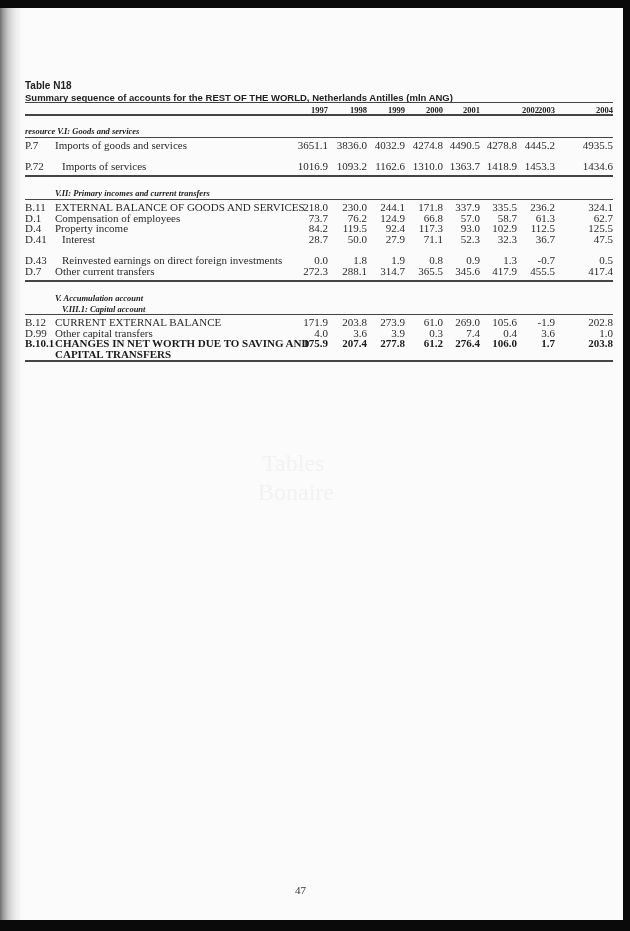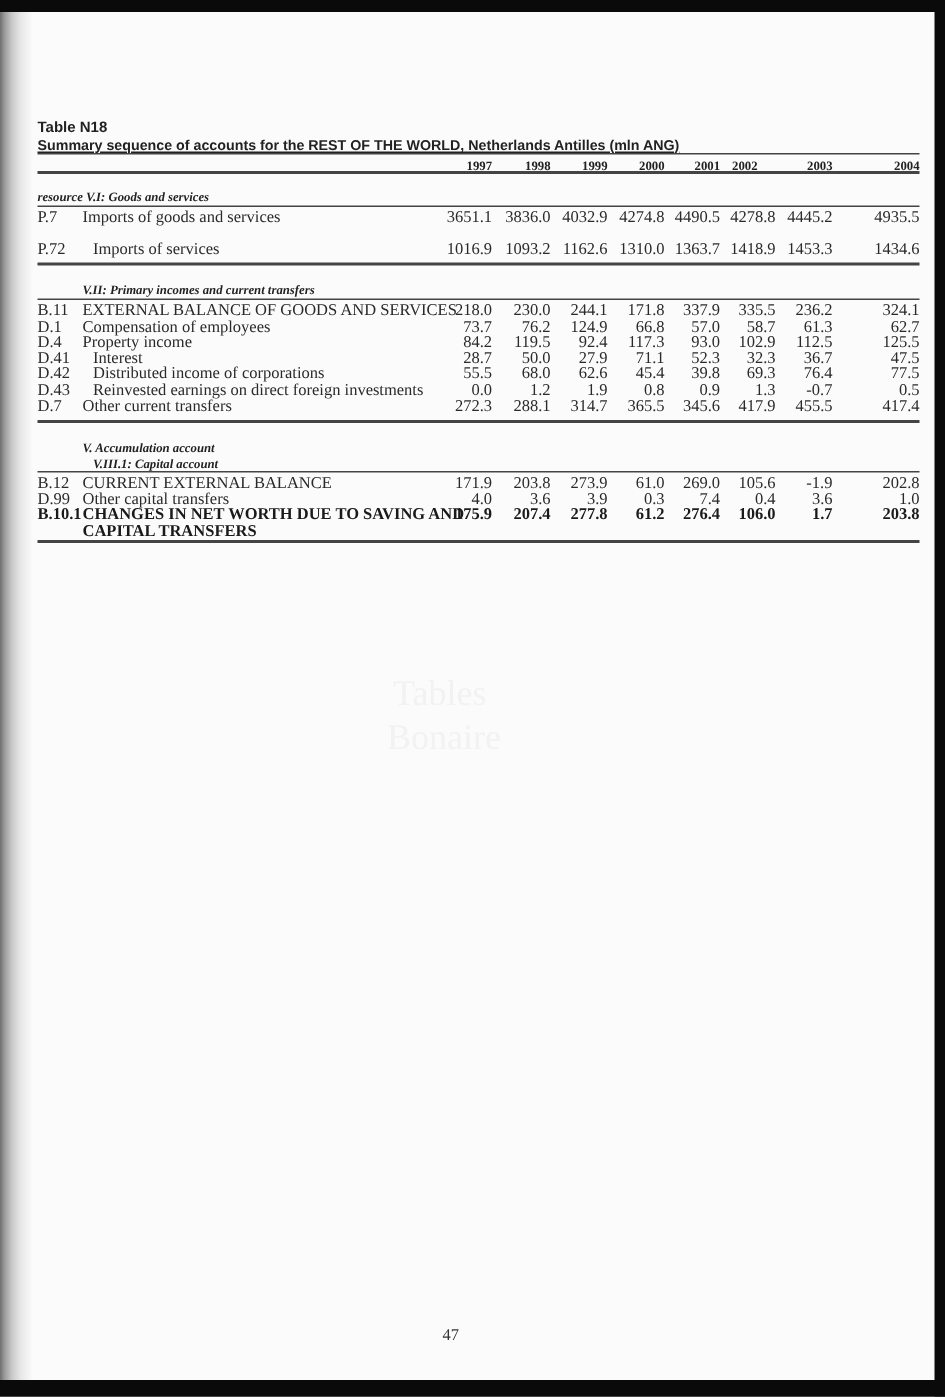--- a/index.html
+++ b/index.html
@@ -80,21 +80,21 @@
   <div class="table-title">Summary sequence of accounts for the REST OF THE WORLD, Netherlands Antilles (mln ANG)</div>
 
   <div class="hr" style="top:94px;height:1px"></div>
 
   <div class="years">
     <span class="yr" style="left:253px">1997</span>
     <span class="yr" style="left:292px">1998</span>
     <span class="yr" style="left:330px">1999</span>
     <span class="yr" style="left:368px">2000</span>
     <span class="yr" style="left:405px">2001</span>
-    <span class="yr" style="left:430px">2002</span>
+    <span class="yr" style="left:464px">2002</span>
     <span class="yr" style="left:480px">2003</span>
     <span class="yr" style="left:538px">2004</span>
   </div>
 
   <div class="hr" style="top:106px;height:2px"></div>
 
   <div class="section-head" style="left:25px;top:118px">resource V.I: Goods and services</div>
   <div class="hr" style="top:129px;height:1px"></div>
 
   <div class="row" style="top:131px">
@@ -168,37 +168,25 @@
     <span class="label indent">Interest</span>
     <span class="val" style="left:253px">28.7</span>
     <span class="val" style="left:292px">50.0</span>
     <span class="val" style="left:330px">27.9</span>
     <span class="val" style="left:368px">71.1</span>
     <span class="val" style="left:405px">52.3</span>
     <span class="val" style="left:442px">32.3</span>
     <span class="val" style="left:480px">36.7</span>
     <span class="val" style="left:538px">47.5</span>
   </div>
-  <div class="row" style="top:235.4px">
-    <span class="code">D.42</span>
-    <span class="label indent">Distributed income of corporations</span>
-    <span class="val" style="left:253px">55.5</span>
-    <span class="val" style="left:292px">68.0</span>
-    <span class="val" style="left:330px">62.6</span>
-    <span class="val" style="left:368px">45.4</span>
-    <span class="val" style="left:405px">39.8</span>
-    <span class="val" style="left:442px">69.3</span>
-    <span class="val" style="left:480px">76.4</span>
-    <span class="val" style="left:538px">77.5</span>
-  </div>
   <div class="row" style="top:246px">
     <span class="code">D.43</span>
     <span class="label indent">Reinvested earnings on direct foreign investments</span>
     <span class="val" style="left:253px">0.0</span>
-    <span class="val" style="left:292px">1.2</span>
+    <span class="val" style="left:292px">1.8</span>
     <span class="val" style="left:330px">1.9</span>
     <span class="val" style="left:368px">0.8</span>
     <span class="val" style="left:405px">0.9</span>
     <span class="val" style="left:442px">1.3</span>
     <span class="val" style="left:480px">-0.7</span>
     <span class="val" style="left:538px">0.5</span>
   </div>
   <div class="row" style="top:256.6px">
     <span class="code">D.7</span>
     <span class="label">Other current transfers</span>

